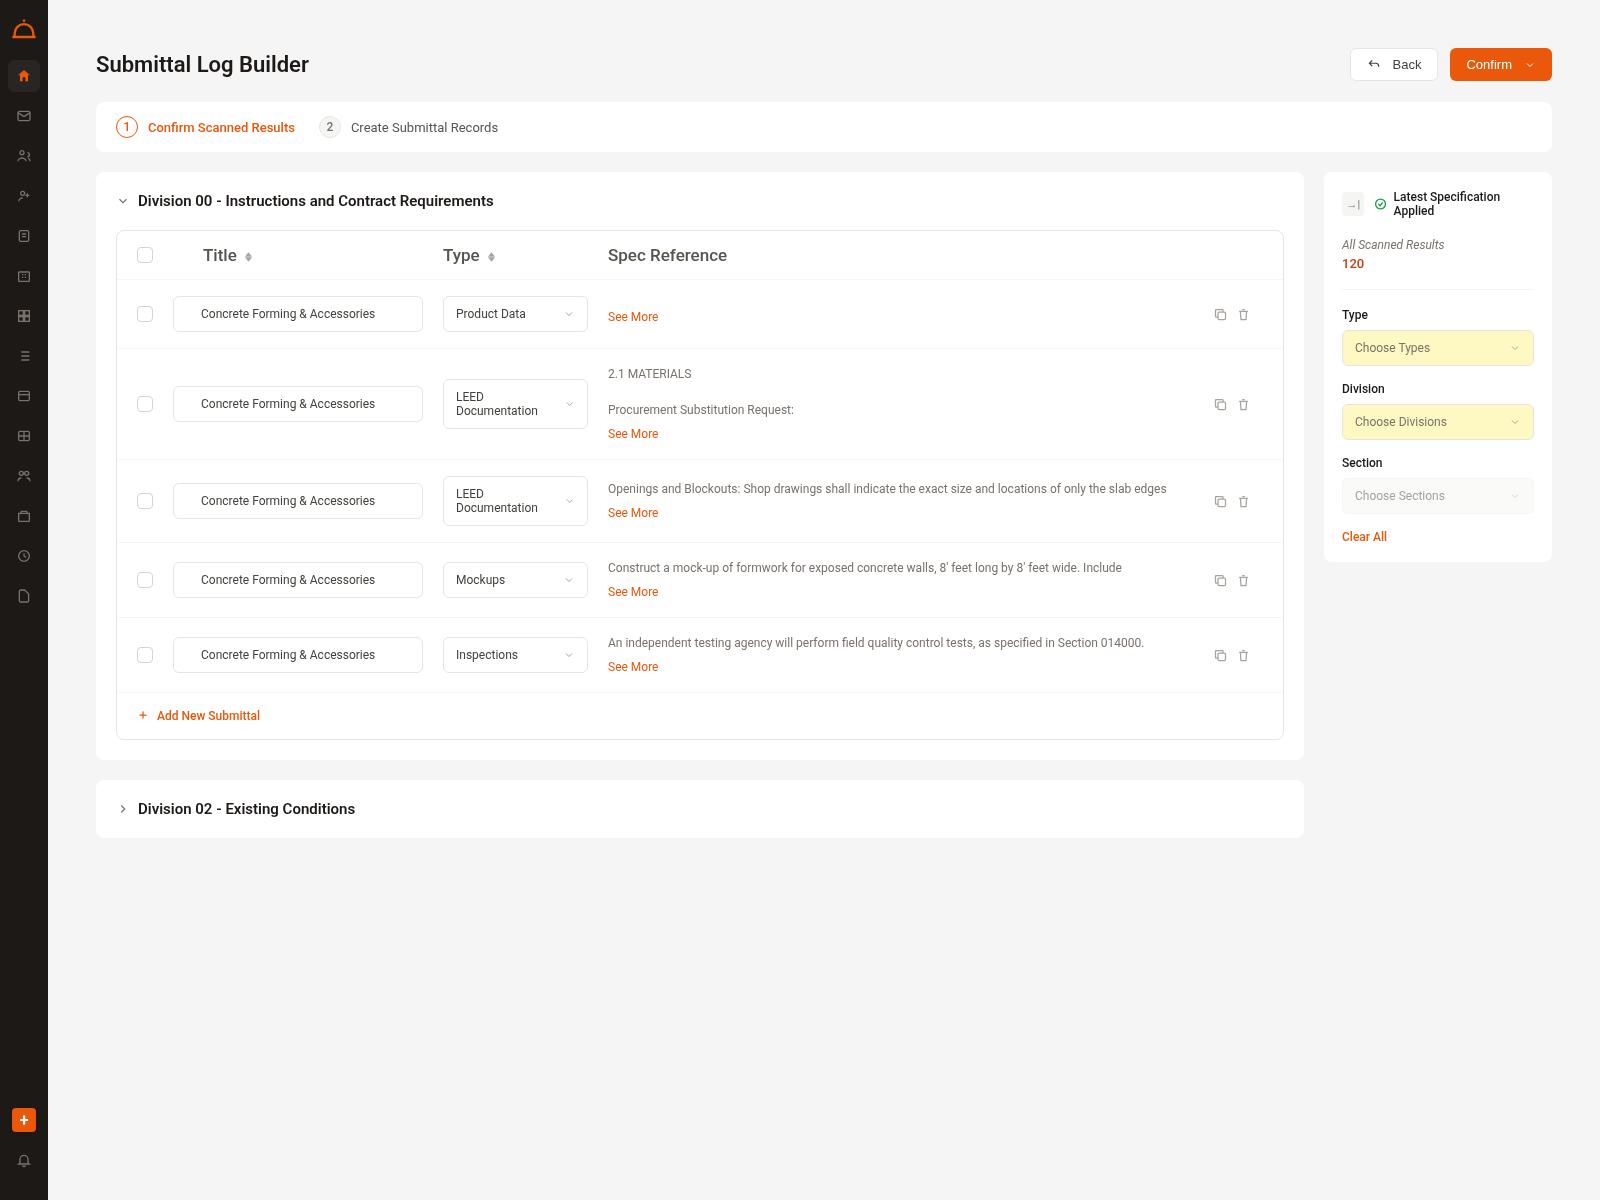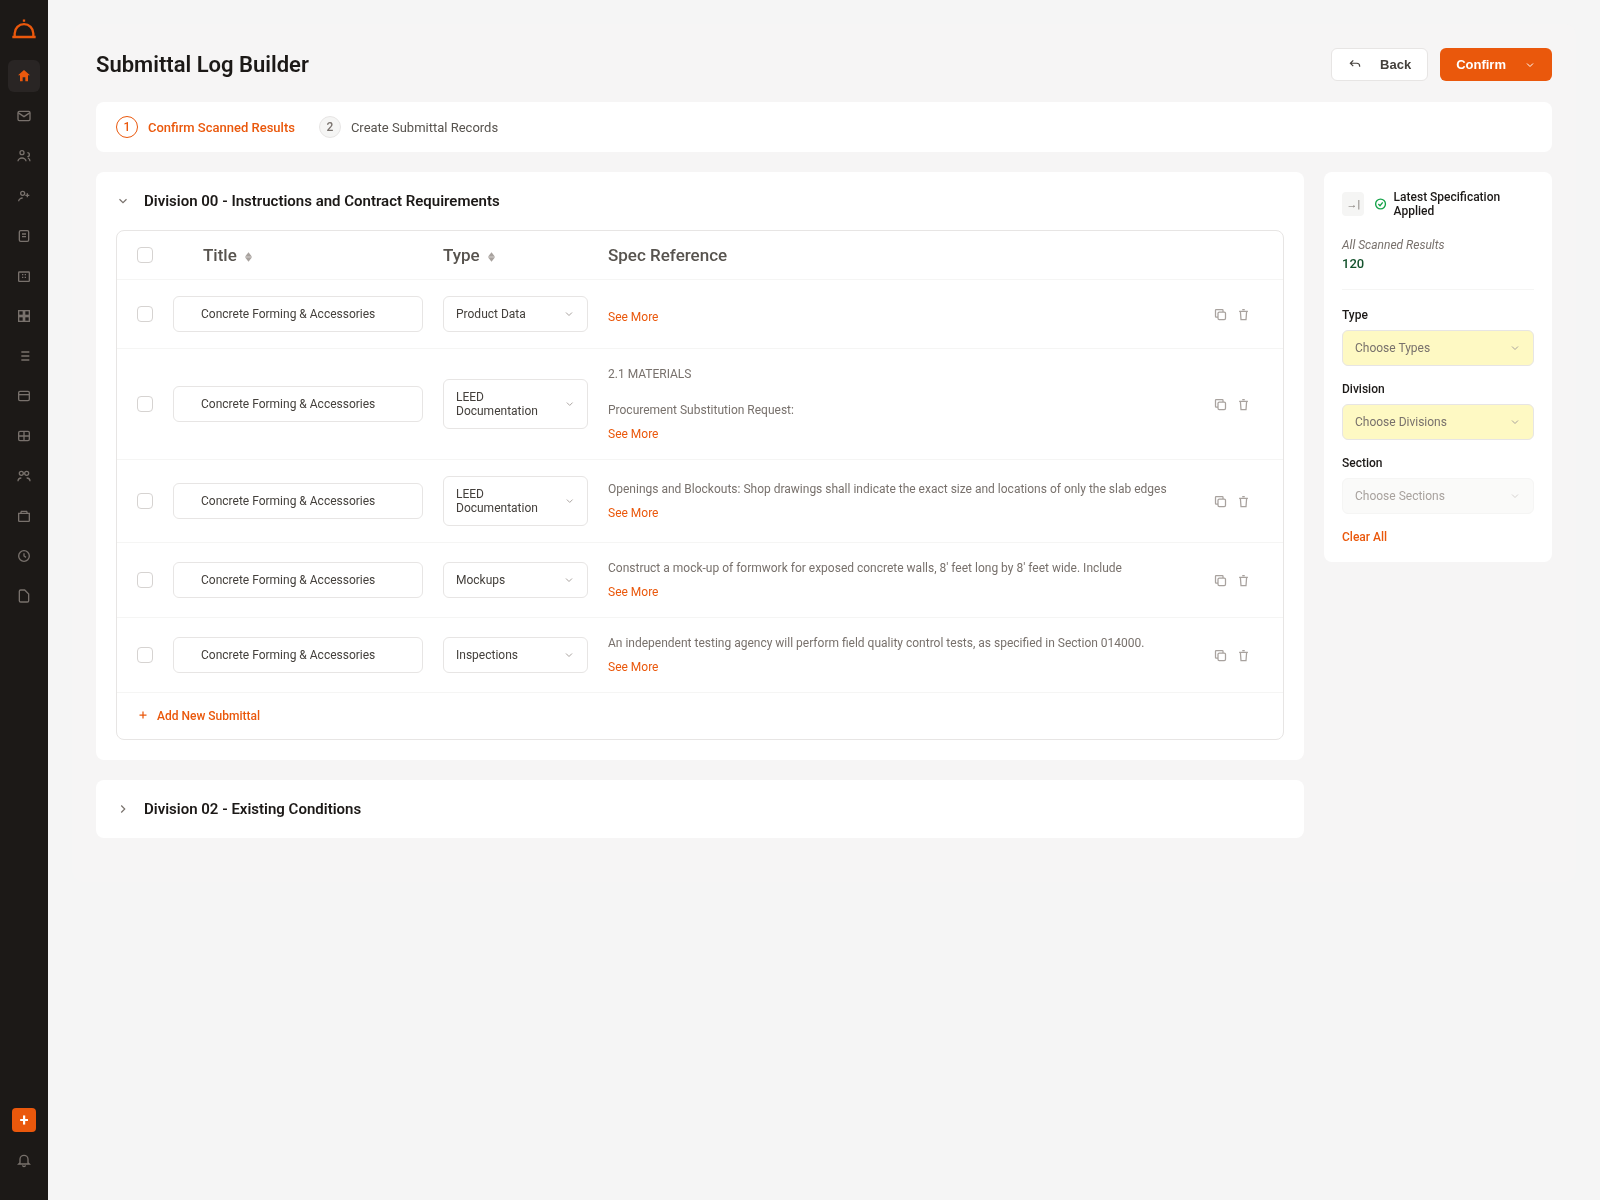--- a/index.html
+++ b/index.html
@@ -10,35 +10,35 @@
 .sidebar-item { width: 32px; height: 32px; display: flex; align-items: center; justify-content: center; border-radius: 6px; margin-bottom: 8px; cursor: pointer; color: #78716c; }
 .sidebar-item.active { background: #292524; color: #ea580c; }
 .sidebar-item svg { width: 16px; height: 16px; }
 .sidebar-spacer { flex: 1; }
 .sidebar-add { width: 24px; height: 24px; background: #ea580c; border-radius: 4px; display: flex; align-items: center; justify-content: center; color: #fff; font-weight: bold; margin-bottom: 12px; cursor: pointer; }
 .main { flex: 1; padding: 24px; overflow: hidden; }
 .content-wrap { background: #f6f5f5; border-radius: 12px; padding: 24px; }
 .header { display: flex; justify-content: space-between; align-items: center; margin-bottom: 21px; }
 .page-title { font-size: 22px; font-weight: 600; color: #1c1917; }
 .header-actions { display: flex; gap: 12px; }
-.btn { padding: 8px 16px; border-radius: 6px; font-size: 13px; font-weight: 700; cursor: pointer; display: inline-flex; align-items: center; gap: 18px; border: none; }
+.btn { padding: 8px 16px; border-radius: 6px; font-size: 13px; font-weight: 400; cursor: pointer; display: inline-flex; align-items: center; gap: 12px; border: none; }
 .btn-outline { background: #fff; border: 1px solid #e7e5e4; color: #44403c; }
 .btn-primary { background: #ea580c; color: #fff; }
 .steps { background: #fff; border-radius: 8px; padding: 14px 20px; display: flex; align-items: center; gap: 24px; margin-bottom: 20px; }
 .step { display: flex; align-items: center; gap: 10px; font-size: 13px; }
 .step-num { width: 22px; height: 22px; border-radius: 50%; display: flex; align-items: center; justify-content: center; font-size: 12px; font-weight: 500; }
 .step.active .step-num { border: 1.5px solid #ea580c; color: #ea580c; }
 .step.active { color: #ea580c; font-weight: 500; }
 .step.inactive .step-num { background: #f5f5f4; color: #78716c; border: 1px solid #e7e5e4; }
 .step.inactive { color: #57534e; }
 .columns { display: flex; gap: 20px; }
 .left-col { flex: 1; min-width: 0; }
 .right-col { width: 228px; flex-shrink: 0; }
 .division-card { background: #fff; border-radius: 8px; padding: 20px; margin-bottom: 20px; }
-.division-header { display: flex; align-items: center; gap: 14px; margin-bottom: 20px; cursor: pointer; }
+.division-header { display: flex; align-items: center; gap: 8px; margin-bottom: 20px; cursor: pointer; }
 .division-header.no-margin { margin-bottom: 0; }
 .chevron { width: 14px; height: 14px; color: #78716c; }
 .division-title { font-size: 15px; font-weight: 600; color: #1c1917; }
 .section-card { border: 1px solid #e7e5e4; border-radius: 8px; overflow: hidden; }
 .section-header { padding: 16px 20px; display: flex; align-items: center; gap: 14px; border-bottom: 1px solid #e7e5e4; }
 .section-title { font-size: 14px; font-weight: 600; color: #1c1917; flex: 1; }
 .external-icon { width: 14px; height: 14px; color: #a8a29e; cursor: pointer; }
 .table-header { padding: 14px 20px; display: flex; align-items: center; gap: 20px; font-size: 17px; font-weight: 500; color: #57534e; border-bottom: 1px solid #f5f5f4; }
 .col-check { width: 16px; flex-shrink: 0; }
 .col-title { width: 250px; padding-left: 30px; }
@@ -57,21 +57,21 @@
 .see-more { color: #ea580c; font-size: 12px; cursor: pointer; display: inline-block; margin-top: 6px; }
 .row-actions { display: flex; gap: 8px; color: #a8a29e; }
 .row-actions svg { width: 15px; height: 15px; cursor: pointer; }
 .add-submittal { padding: 16px 20px; display: flex; gap: 8px; color: #ea580c; font-size: 12px; font-weight: 500; cursor: pointer; }
 .filter-card { background: #fff; border-radius: 8px; padding: 18px; }
 .filter-top { display: flex; align-items: center; gap: 10px; margin-bottom: 20px; }
 .collapse-btn { width: 24px; height: 24px; background: #f5f5f4; border-radius: 4px; display: flex; align-items: center; justify-content: center; color: #78716c; cursor: pointer; font-size: 11px; }
 .spec-badge { display: flex; align-items: center; gap: 6px; font-size: 12px; font-weight: 500; color: #1c1917; }
 .check-circle { width: 14px; height: 14px; color: #16a34a; }
 .results-label { font-size: 12px; color: #78716c; margin-bottom: 4px; font-style: italic; }
-.results-count { font-size: 13px; color: #14532d; font-weight: 500; }
+.results-count { font-size: 13px; color: #c2410c; font-weight: 500; }
 .filter-section { border-top: 1px solid #f5f5f4; padding-top: 18px; margin-top: 18px; }
 .filter-label { font-size: 12px; font-weight: 500; color: #1c1917; margin-bottom: 8px; }
 .filter-select { width: 100%; padding: 10px 12px; border: 1px solid #e7e5e4; border-radius: 6px; font-size: 12px; color: #78716c; background: #fef9c3; display: flex; justify-content: space-between; align-items: center; cursor: pointer; margin-bottom: 16px; }
 .filter-select.disabled { background: #fafaf9; border-color: #f5f5f4; color: #a8a29e; cursor: not-allowed; }
 .clear-all { color: #ea580c; font-size: 12px; cursor: pointer; font-weight: 500; }
 </style>
 </head>
 <body>
 
 <div class="app">

